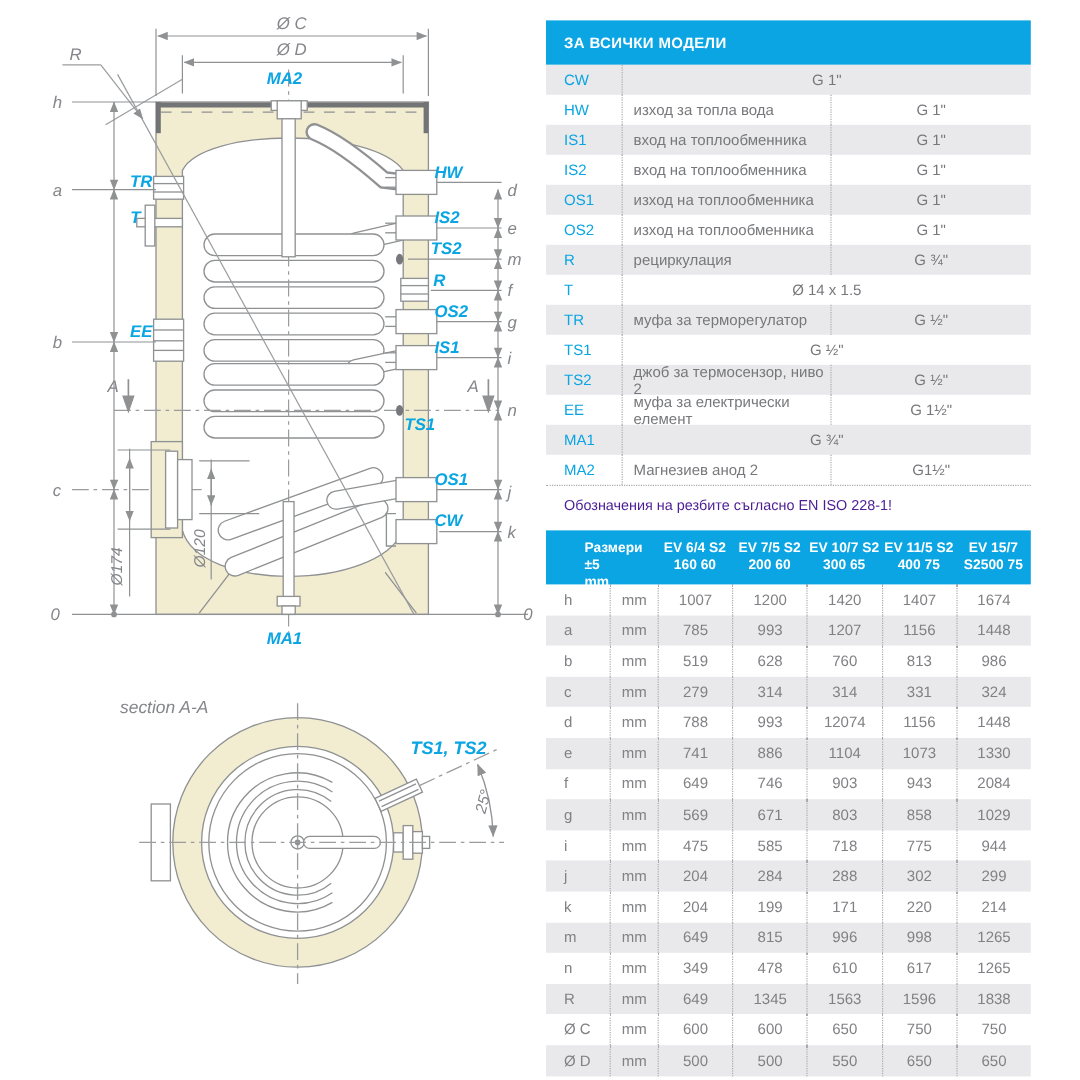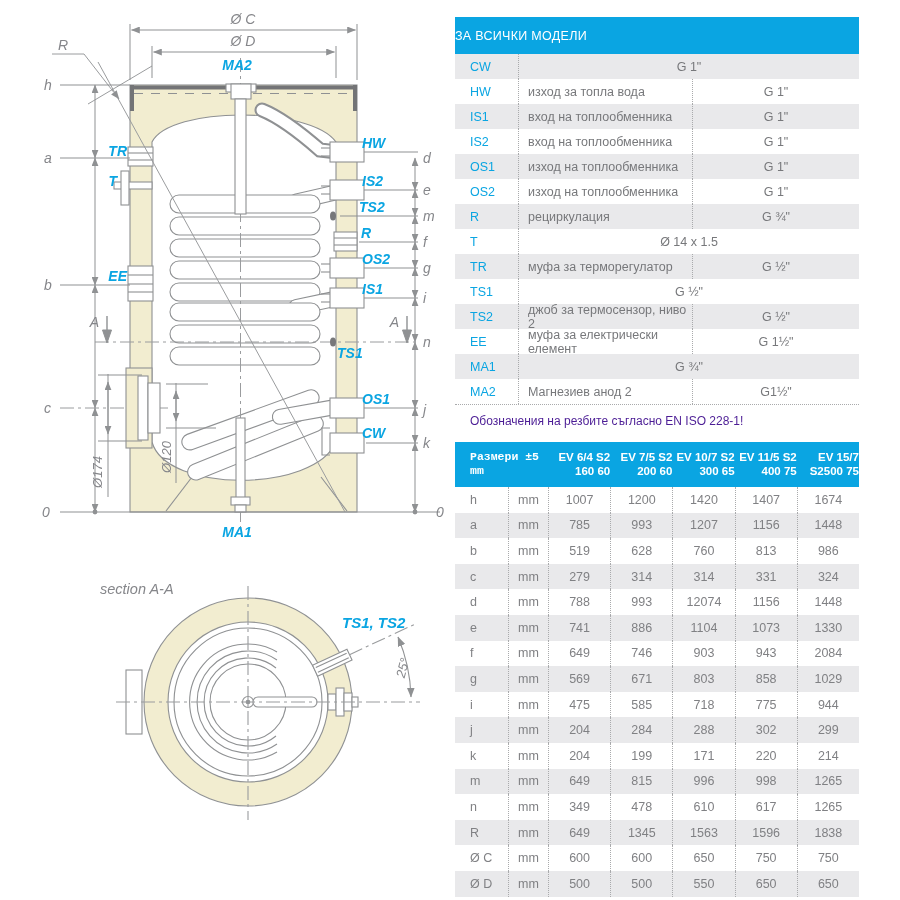--- a/index.html
+++ b/index.html
@@ -3,37 +3,37 @@
 <meta charset="utf-8">
 <style>
   html,body{margin:0;padding:0;background:#fff;}
   .page{position:relative;width:900px;height:900px;background:#fff;overflow:hidden;
         font-family:"Liberation Sans",sans-serif;}
   svg text{font-family:"Liberation Sans","DejaVu Sans",sans-serif;}
 
   
   .spec-table{position:absolute;left:455px;top:17px;width:404px;}
   .tbl-title{background:#0aa5e2;color:#fff;height:37px;display:flex;align-items:center;
-             font-size:12.5px;font-weight:normal;letter-spacing:.3px;}
+             padding-left:15px;font-size:12.5px;font-weight:bold;letter-spacing:.3px;}
   .spec-rows{border-bottom:1px dotted #a9aaac;}
   .spec-row{display:flex;height:25px;font-size:12.5px;color:#77787b;}
   .spec-row.alt{background:#e9e9eb;}
   .spec-code{width:63px;padding-left:15px;box-sizing:border-box;color:#0aa5e2;
              display:flex;align-items:center;}
   .spec-desc{width:174px;border-left:1px dotted #a9aaac;padding-left:9px;box-sizing:border-box;
              display:flex;align-items:center;}
   .spec-size{flex:1;border-left:1px dotted #a9aaac;display:flex;align-items:center;
              justify-content:center;}
   .footnote{margin-top:9px;padding-left:15px;font-size:12px;color:#4c1d95;}
 
   .dim-table{position:absolute;left:455px;top:442px;width:404px;}
   .dim-header{display:flex;background:#0aa5e2;color:#fff;height:45px;font-size:11.5px;
               font-weight:bold;}
-  .hdr-dim{width:93px;padding:8px 0 0 15px;box-sizing:border-box;line-height:14px;font-family:Liberation Mono, monospace;}
-  .hdr-col{width:62.2px;text-align:right;padding-top:8px;line-height:14px;}
+  .hdr-dim{width:93px;padding:8px 0 0 32px;box-sizing:border-box;line-height:14px;}
+  .hdr-col{width:62.2px;text-align:center;padding-top:8px;line-height:14px;}
   .dim-row{display:flex;height:25.6px;font-size:12.5px;color:#808184;}
   .dim-row.alt{background:#e9e9eb;}
   .cell-dim{width:53px;padding-left:15px;box-sizing:border-box;display:flex;align-items:center;}
   .cell-unit{width:40px;border-left:1px dotted #a9aaac;display:flex;align-items:center;
              justify-content:center;box-sizing:border-box;}
   .cell-val{width:62.2px;border-left:1px dotted #a9aaac;display:flex;align-items:center;
             justify-content:center;box-sizing:border-box;}
 </style>
 </head>
 <body>

